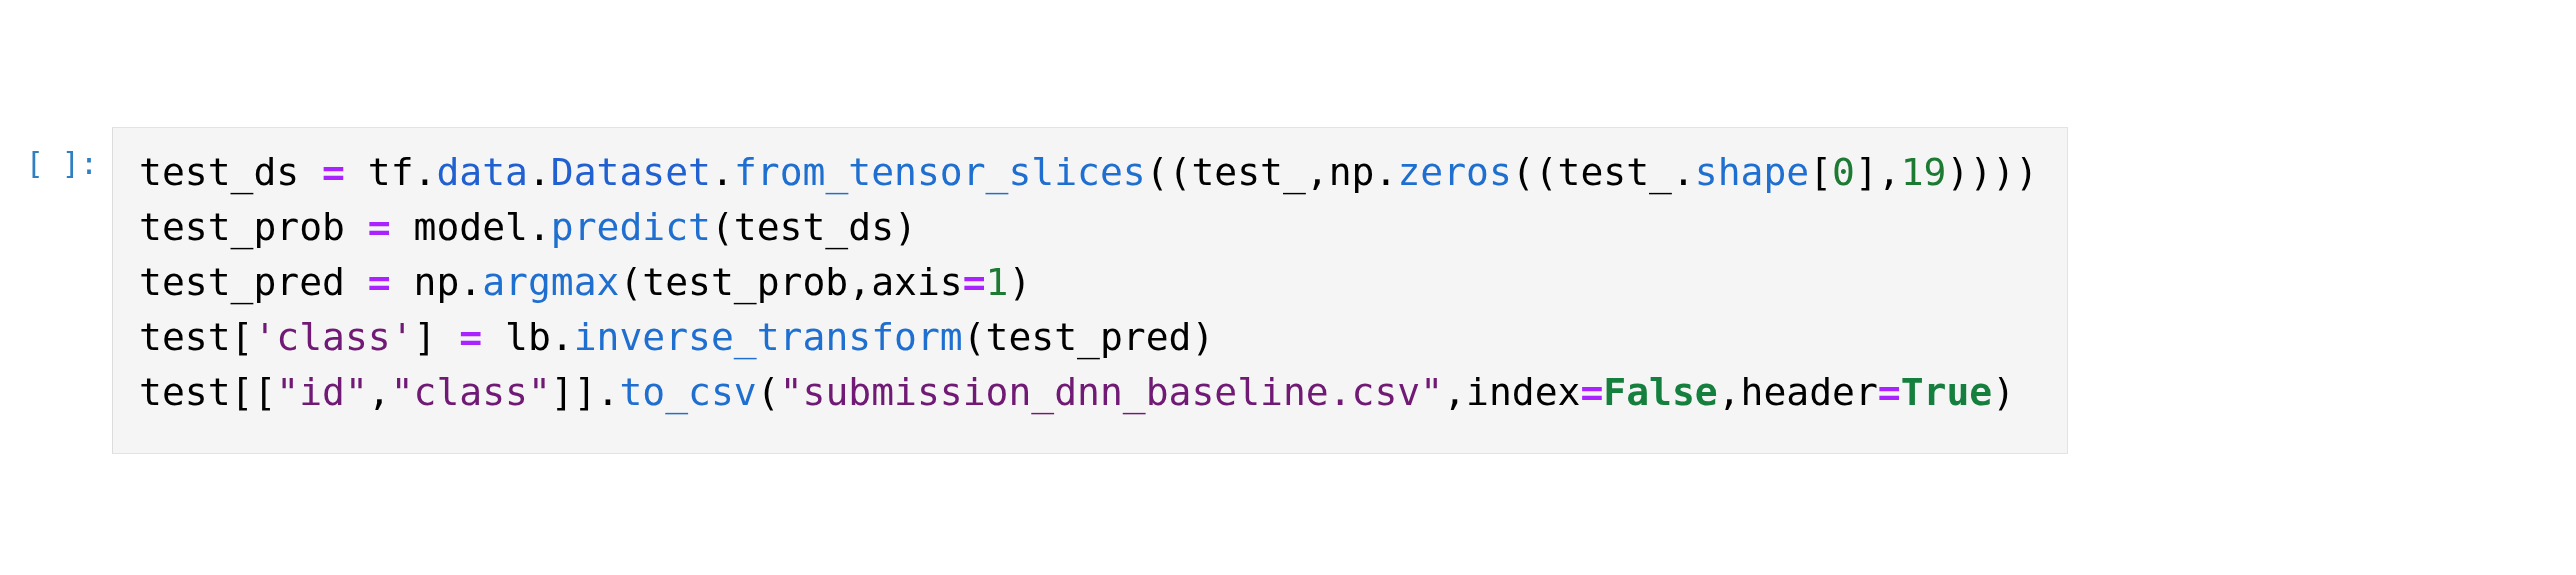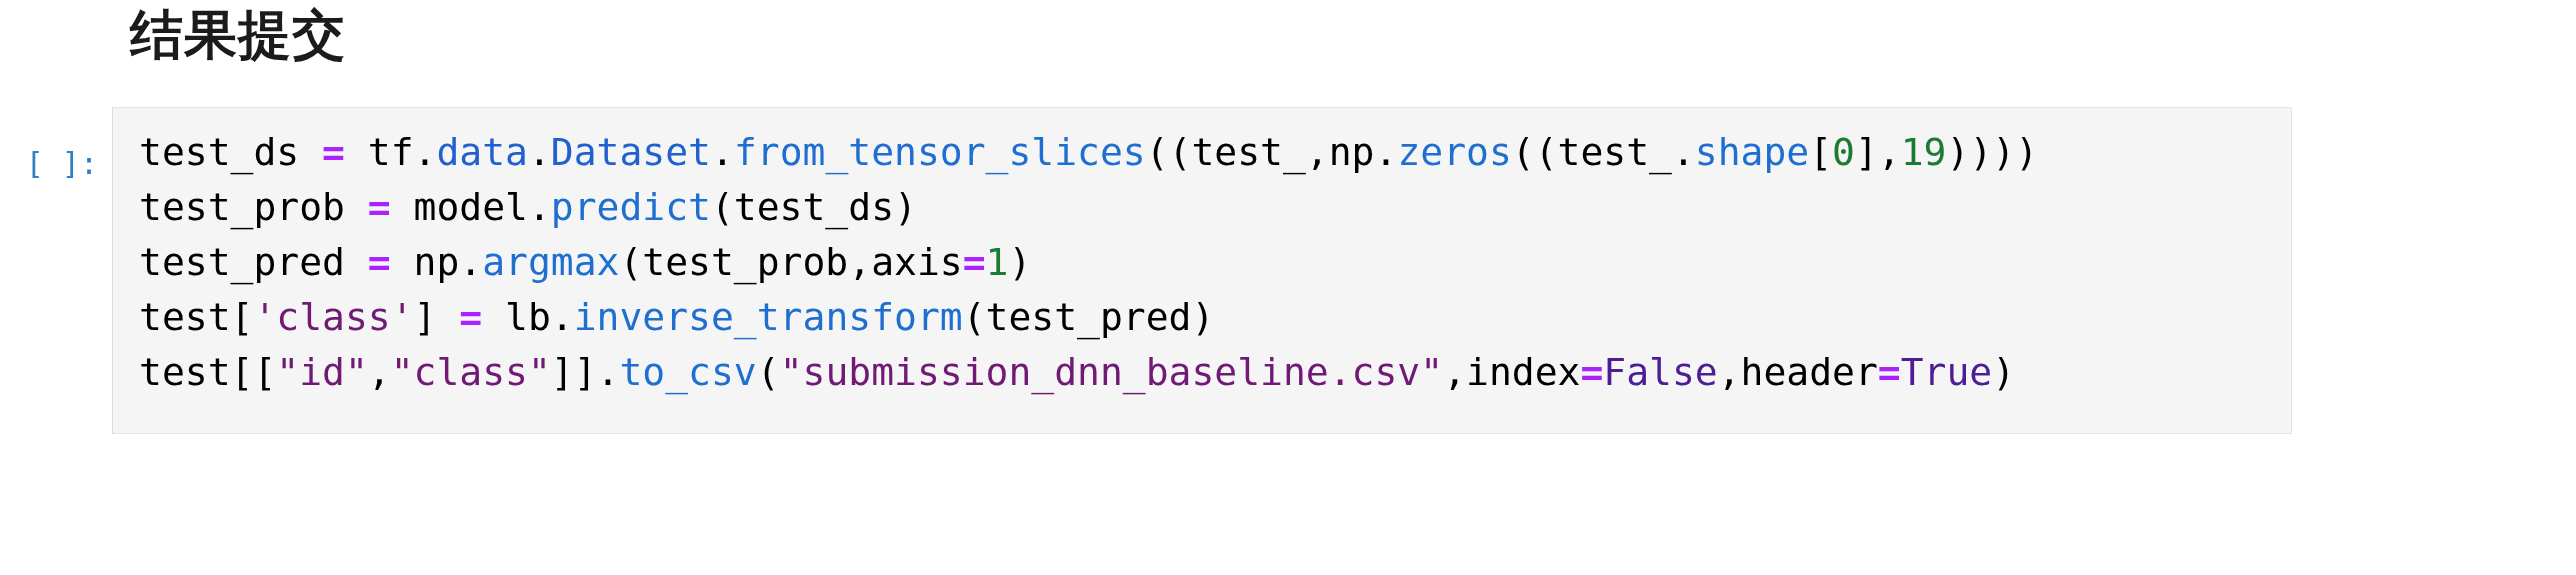--- a/index.html
+++ b/index.html
@@ -74,24 +74,25 @@
     min-width: 0;
     position: relative;
   }
 
   .code-box {
     position: relative;
     background: #f5f5f5;
     border: 1px solid #e3e3e3;
     border-left: 1px solid #dcdcdc;
     box-sizing: border-box;
-    width: 2180px;
+    width: 1956px;
     height: 327px;
     padding: 17px 0 0 0;
     overflow: hidden;
+    margin-top: 20px;
   }
 
   .code-lines {
     font-family: "DejaVu Sans Mono", "Liberation Mono", monospace;
     font-size: 38px;
     line-height: 55px;
     white-space: pre;
     color: #000000;
     padding-left: 26px;
     letter-spacing: 0px;
@@ -102,30 +103,27 @@
     overflow: visible;
   }
 
   
   .tok-plain    { color: #000000; }
   .tok-op       { color: #aa22ff; font-weight: 700; }
   .tok-prop     { color: #2060d0; }
   .tok-fn       { color: #1f6fd0; }
   .tok-num      { color: #1d7a33; }
   .tok-str      { color: #701a75; }
-  .tok-kw       { color: #4c1d95; font-weight: 400; }
+  .tok-kw       { color: #15803d; font-weight: 700; }
 </style>
 </head>
 <body>
 
 <div class="notebook">
 
-  <div class="md-cell">
-    <div class="md-heading">结果提交</div>
-  </div>
 
   <div class="code-cell">
 
     <div class="prompt">[ ]:</div>
 
     <div class="input-area">
       <div class="code-box">
         <div class="code-lines" id="code-lines"><div class="code-line"><span class="tok-plain">test_ds </span><span class="tok-op">=</span><span class="tok-plain"> tf.</span><span class="tok-prop">data</span><span class="tok-plain">.</span><span class="tok-prop">Dataset</span><span class="tok-plain">.</span><span class="tok-fn">from_tensor_slices</span><span class="tok-plain">((test_,np.</span><span class="tok-fn">zeros</span><span class="tok-plain">((test_.</span><span class="tok-fn">shape</span><span class="tok-plain">[</span><span class="tok-num">0</span><span class="tok-plain">],</span><span class="tok-num">19</span><span class="tok-plain">))))</span></div><div class="code-line"><span class="tok-plain">test_prob </span><span class="tok-op">=</span><span class="tok-plain"> model.</span><span class="tok-fn">predict</span><span class="tok-plain">(test_ds)</span></div><div class="code-line"><span class="tok-plain">test_pred </span><span class="tok-op">=</span><span class="tok-plain"> np.</span><span class="tok-fn">argmax</span><span class="tok-plain">(test_prob,axis</span><span class="tok-op">=</span><span class="tok-num">1</span><span class="tok-plain">)</span></div><div class="code-line"><span class="tok-plain">test[</span><span class="tok-str">'class'</span><span class="tok-plain">] </span><span class="tok-op">=</span><span class="tok-plain"> lb.</span><span class="tok-fn">inverse_transform</span><span class="tok-plain">(test_pred)</span></div><div class="code-line"><span class="tok-plain">test[[</span><span class="tok-str">"id"</span><span class="tok-plain">,</span><span class="tok-str">"class"</span><span class="tok-plain">]].</span><span class="tok-fn">to_csv</span><span class="tok-plain">(</span><span class="tok-str">"submission_dnn_baseline.csv"</span><span class="tok-plain">,index</span><span class="tok-op">=</span><span class="tok-kw">False</span><span class="tok-plain">,header</span><span class="tok-op">=</span><span class="tok-kw">True</span><span class="tok-plain">)</span></div></div>
       </div>
     </div>

